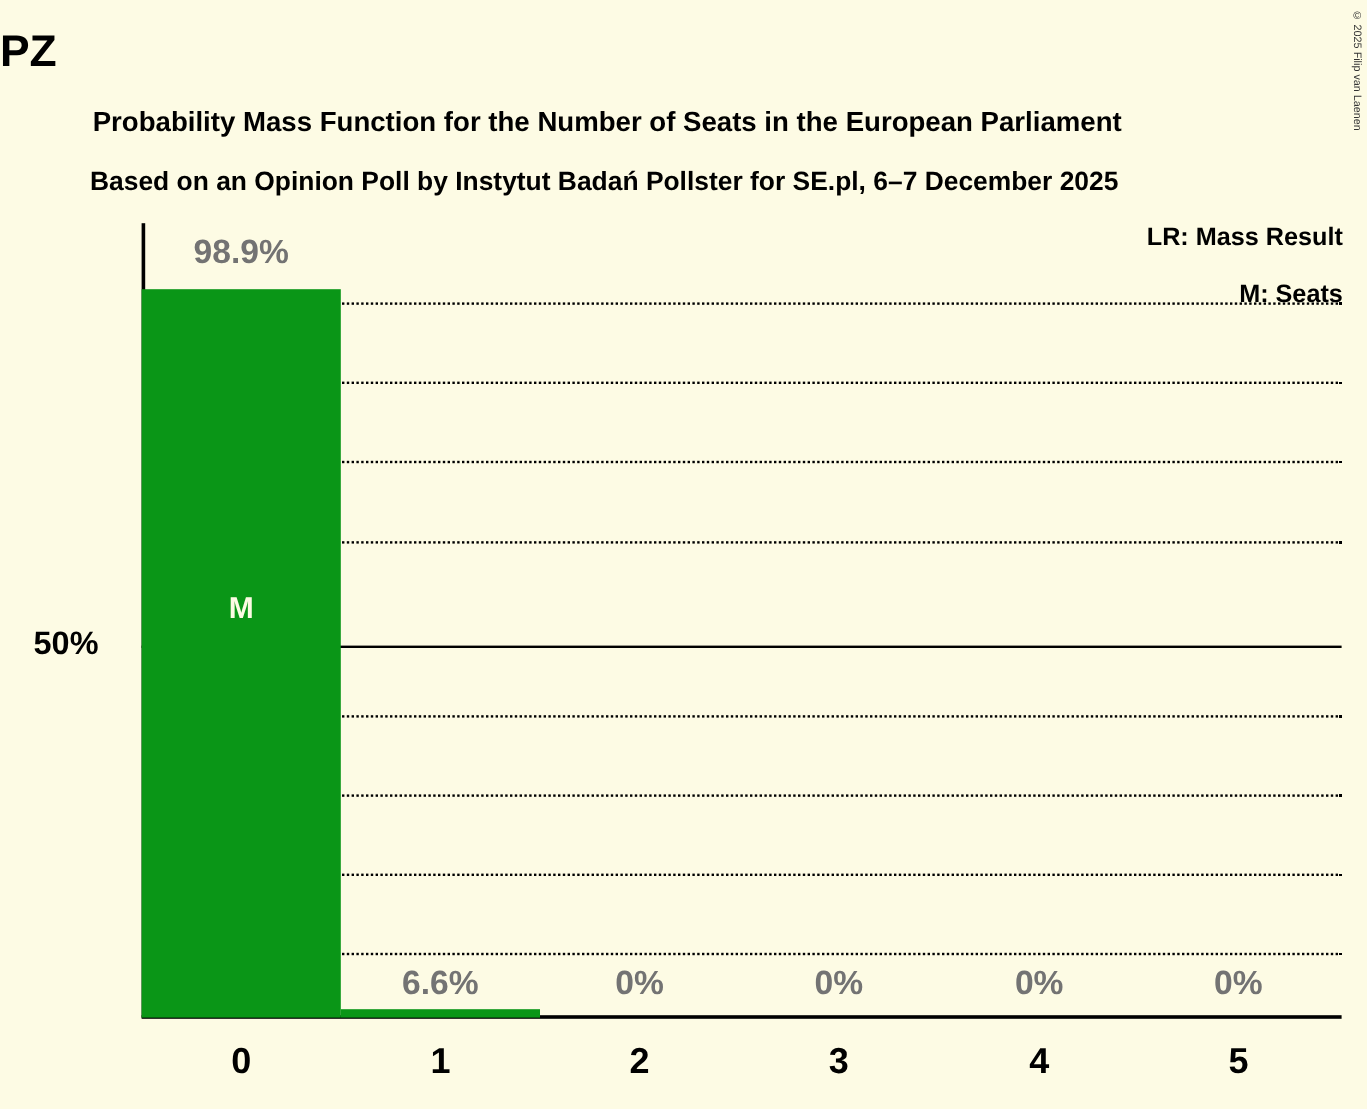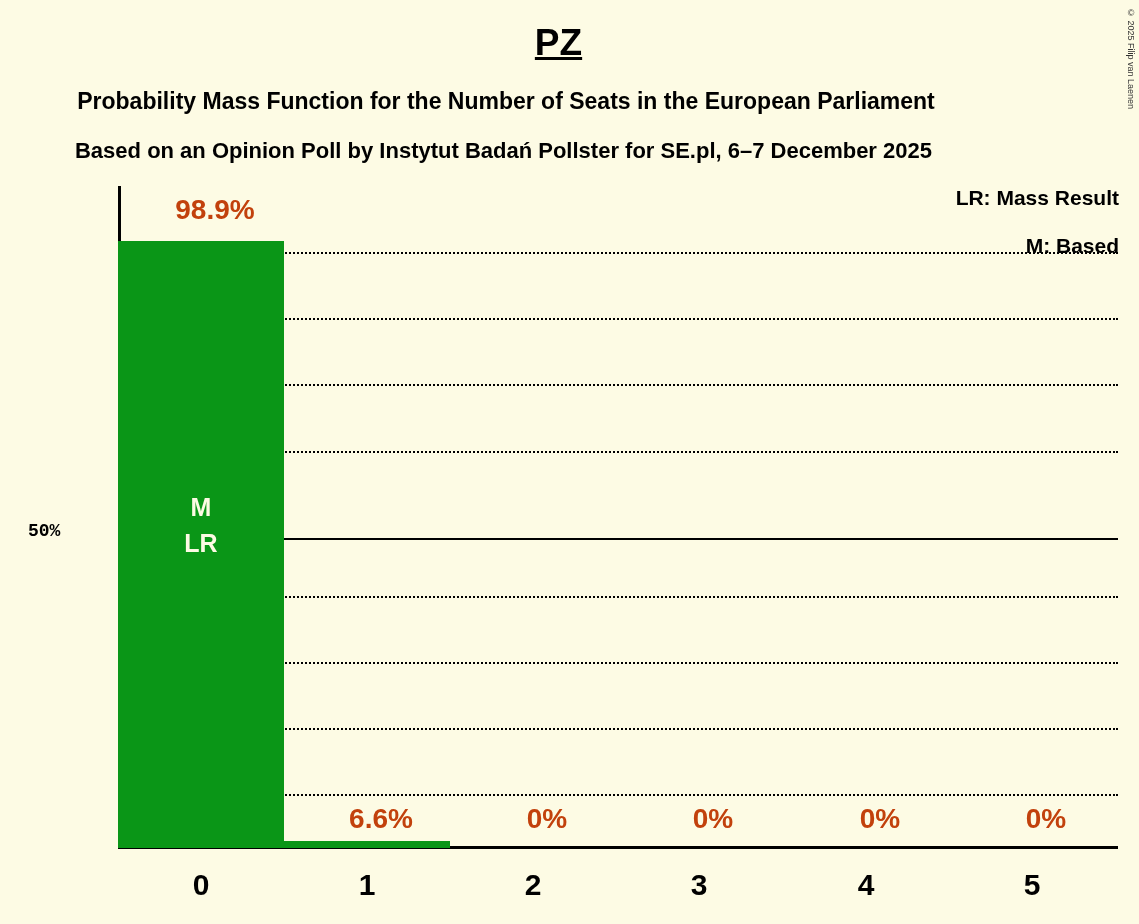--- a/index.html
+++ b/index.html
@@ -19,25 +19,23 @@
     position: absolute;
     left: 0; top: 0;
     width: 1139px;
     height: 924px;
   }
   .title {
     position: absolute;
     left: 0;
     top: 22px;
     width: 1117px;
-    text-align: center;
     font-size: 37px;
     font-weight: bold;
     letter-spacing: 0px;
-    text-decoration: underline;
   }
   .subtitle1 {
     position: absolute;
     left: 0;
     top: 88px;
     width: 1012px;
     text-align: center;
     font-size: 23px;
     font-weight: bold;
   }
@@ -101,36 +99,34 @@
     height: 0;
     border-top: 2px dotted #000;
   }
   .gridline.major {
     border-top: 2px solid #000;
   }
   .ylabel-50 {
     position: absolute;
     left: 28px;
     top: 521px;
-    font-size: 18px;
+    font-size: 27px;
     font-weight: bold;
-    font-family: Liberation Mono, monospace;
   }
   .bar {
     position: absolute;
     bottom: 0;
     background: #0a9617;
   }
   .bar-value {
     position: absolute;
     text-align: center;
     font-size: 28px;
     font-weight: bold;
-    color: #c2410c;
-    padding-left: 14px;
+    color: #737373;
   }
   .bar-marker {
     position: absolute;
     text-align: center;
     font-size: 25px;
     font-weight: bold;
     color: #fdfbe4;
     line-height: 1.45;
   }
   .xtick {
@@ -146,21 +142,21 @@
 
 <div class="chart-root">
 
   <div class="copyright">© 2025 Filip van Laenen</div>
 
   <div class="title">PZ</div>
   <div class="subtitle1">Probability Mass Function for the Number of Seats in the European Parliament</div>
   <div class="subtitle2">Based on an Opinion Poll by Instytut Badań Pollster for SE.pl, 6–7 December 2025</div>
 
   <div class="legend legend-lr">LR: Mass Result</div>
-  <div class="legend legend-m">M: Based</div>
+  <div class="legend legend-m">M: Seats</div>
 
   <div class="ylabel-50">50%</div>
 
   <div class="axis-y"></div>
   <div class="axis-x"></div>
 
   <div class="plot">
 
     <div class="gridline" style="top: 66px;"></div>
     <div class="gridline" style="top: 132px;"></div>
@@ -174,21 +170,20 @@
 
     <div class="bar" style="left: 0px; width: 166px; height: 607px;"></div>
     <div class="bar" style="left: 166px; width: 166px; height: 7px;"></div>
     <div class="bar" style="left: 332px; width: 166px; height: 0px;"></div>
     <div class="bar" style="left: 498px; width: 166px; height: 0px;"></div>
     <div class="bar" style="left: 665px; width: 166px; height: 0px;"></div>
     <div class="bar" style="left: 831px; width: 166px; height: 0px;"></div>
 
     <div class="bar-marker" style="left: 0px; width: 166px; top: 303px;">
       <div>M</div>
-      <div>LR</div>
     </div>
 
     <div class="bar-value" style="left: 0px; width: 166px; top: 8px;">98.9%</div>
     <div class="bar-value" style="left: 166px; width: 166px; top: 617px;">6.6%</div>
     <div class="bar-value" style="left: 332px; width: 166px; top: 617px;">0%</div>
     <div class="bar-value" style="left: 498px; width: 166px; top: 617px;">0%</div>
     <div class="bar-value" style="left: 665px; width: 166px; top: 617px;">0%</div>
     <div class="bar-value" style="left: 831px; width: 166px; top: 617px;">0%</div>
   </div>
 

